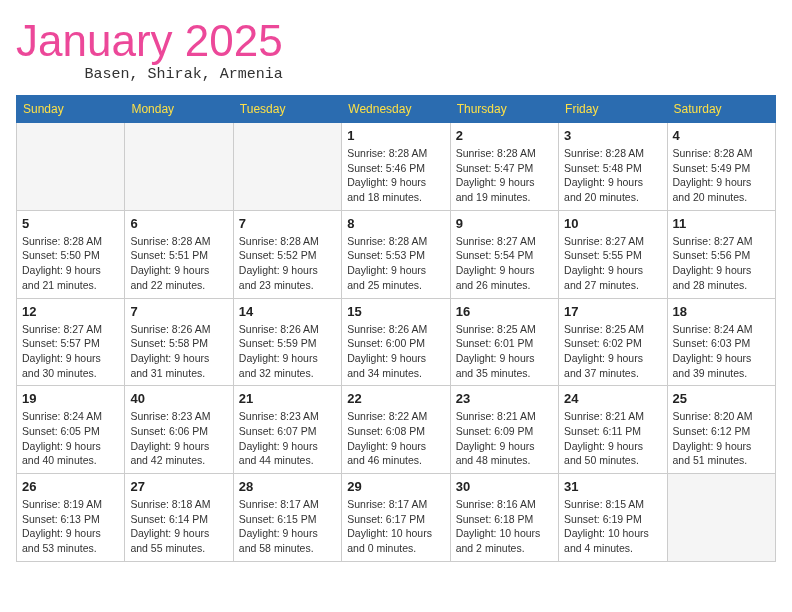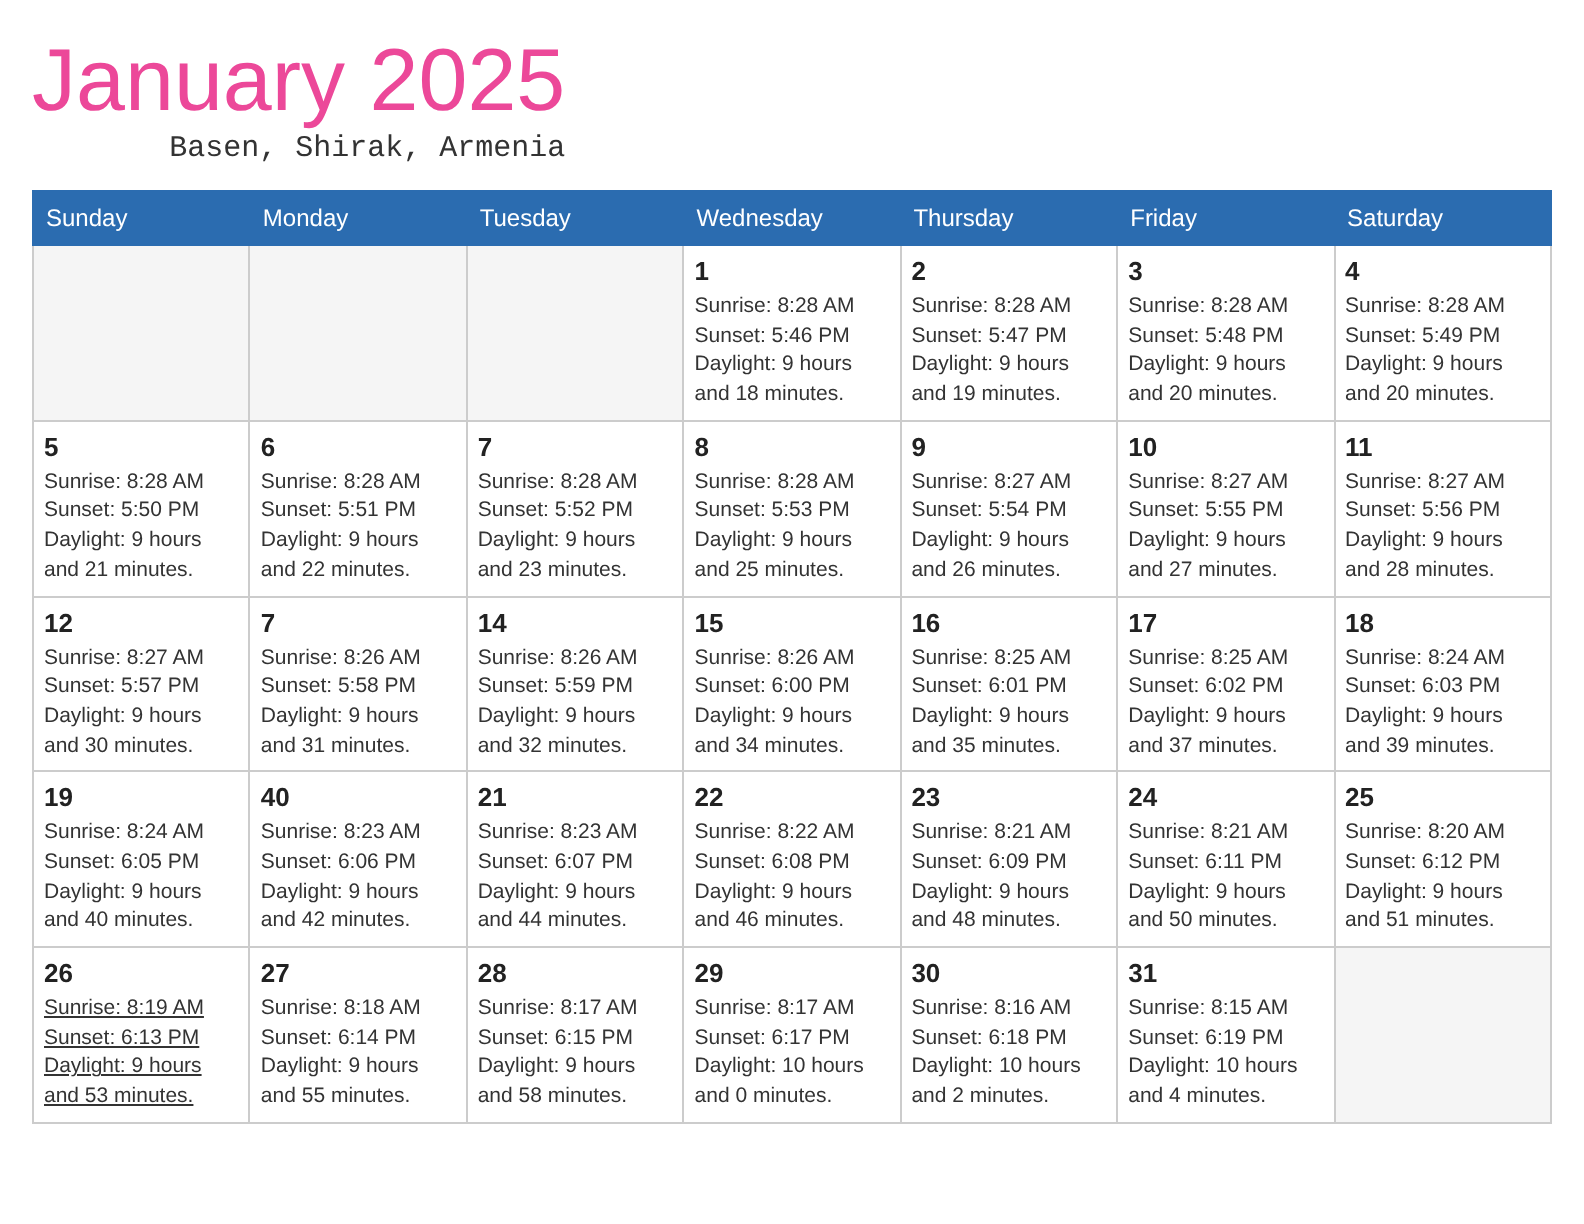--- a/index.html
+++ b/index.html
@@ -38,21 +38,21 @@
       color: #333;
       font-family: Liberation Mono, monospace;
     }
     .calendar {
       width: 100%;
       border-collapse: collapse;
       font-size: 11px;
     }
     .calendar th {
       background: #2b6cb0;
-      color: #ffffff;
+      color: #fde047;
       text-align: left;
       padding: 6px 6px;
       font-size: 12px;
       font-weight: normal;
       border: 1px solid #2b6cb0;
     }
     .calendar td {
       border: 1px solid #ccc;
       vertical-align: top;
       padding: 5px 5px;
@@ -281,21 +281,21 @@
           <span class="day-num">25</span>
           <div class="day-info" style="white-space: pre-line;">Sunrise: 8:20 AM
 Sunset: 6:12 PM
 Daylight: 9 hours
 and 51 minutes.</div>
         </td>
       </tr>
       <tr>
         <td>
           <span class="day-num">26</span>
-          <div class="day-info" style="white-space: pre-line; text-decoration: underline;">Sunrise: 8:19 AM
+          <div class="day-info" style="white-space: pre-line;">Sunrise: 8:19 AM
 Sunset: 6:13 PM
 Daylight: 9 hours
 and 53 minutes.</div>
         </td>
         <td>
           <span class="day-num">27</span>
           <div class="day-info" style="white-space: pre-line;">Sunrise: 8:18 AM
 Sunset: 6:14 PM
 Daylight: 9 hours
 and 55 minutes.</div>

